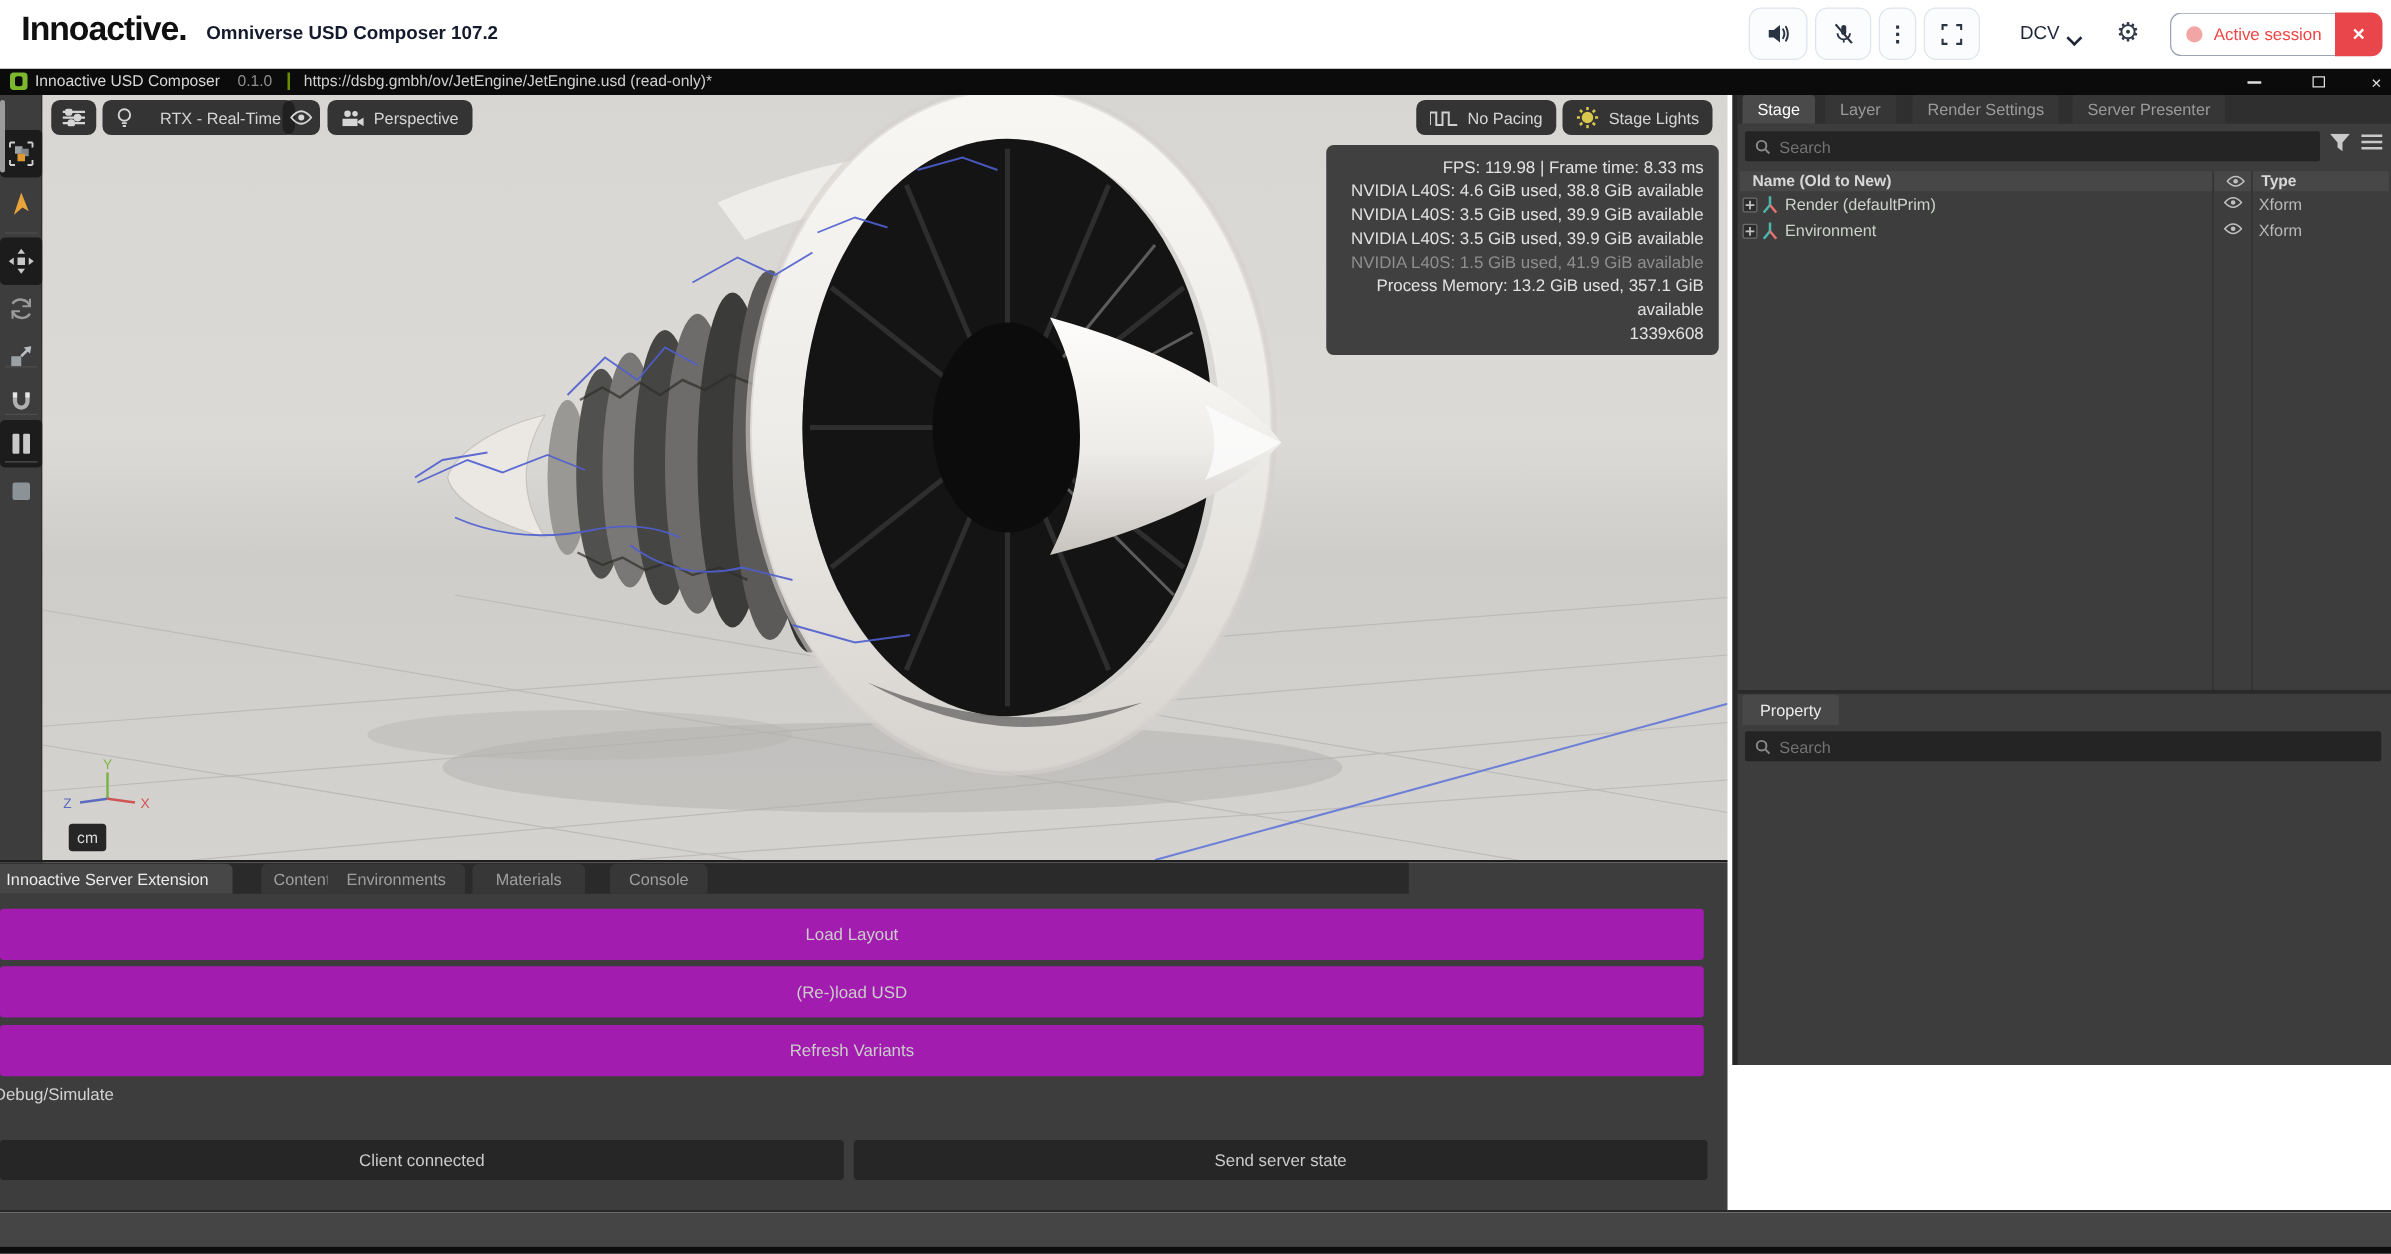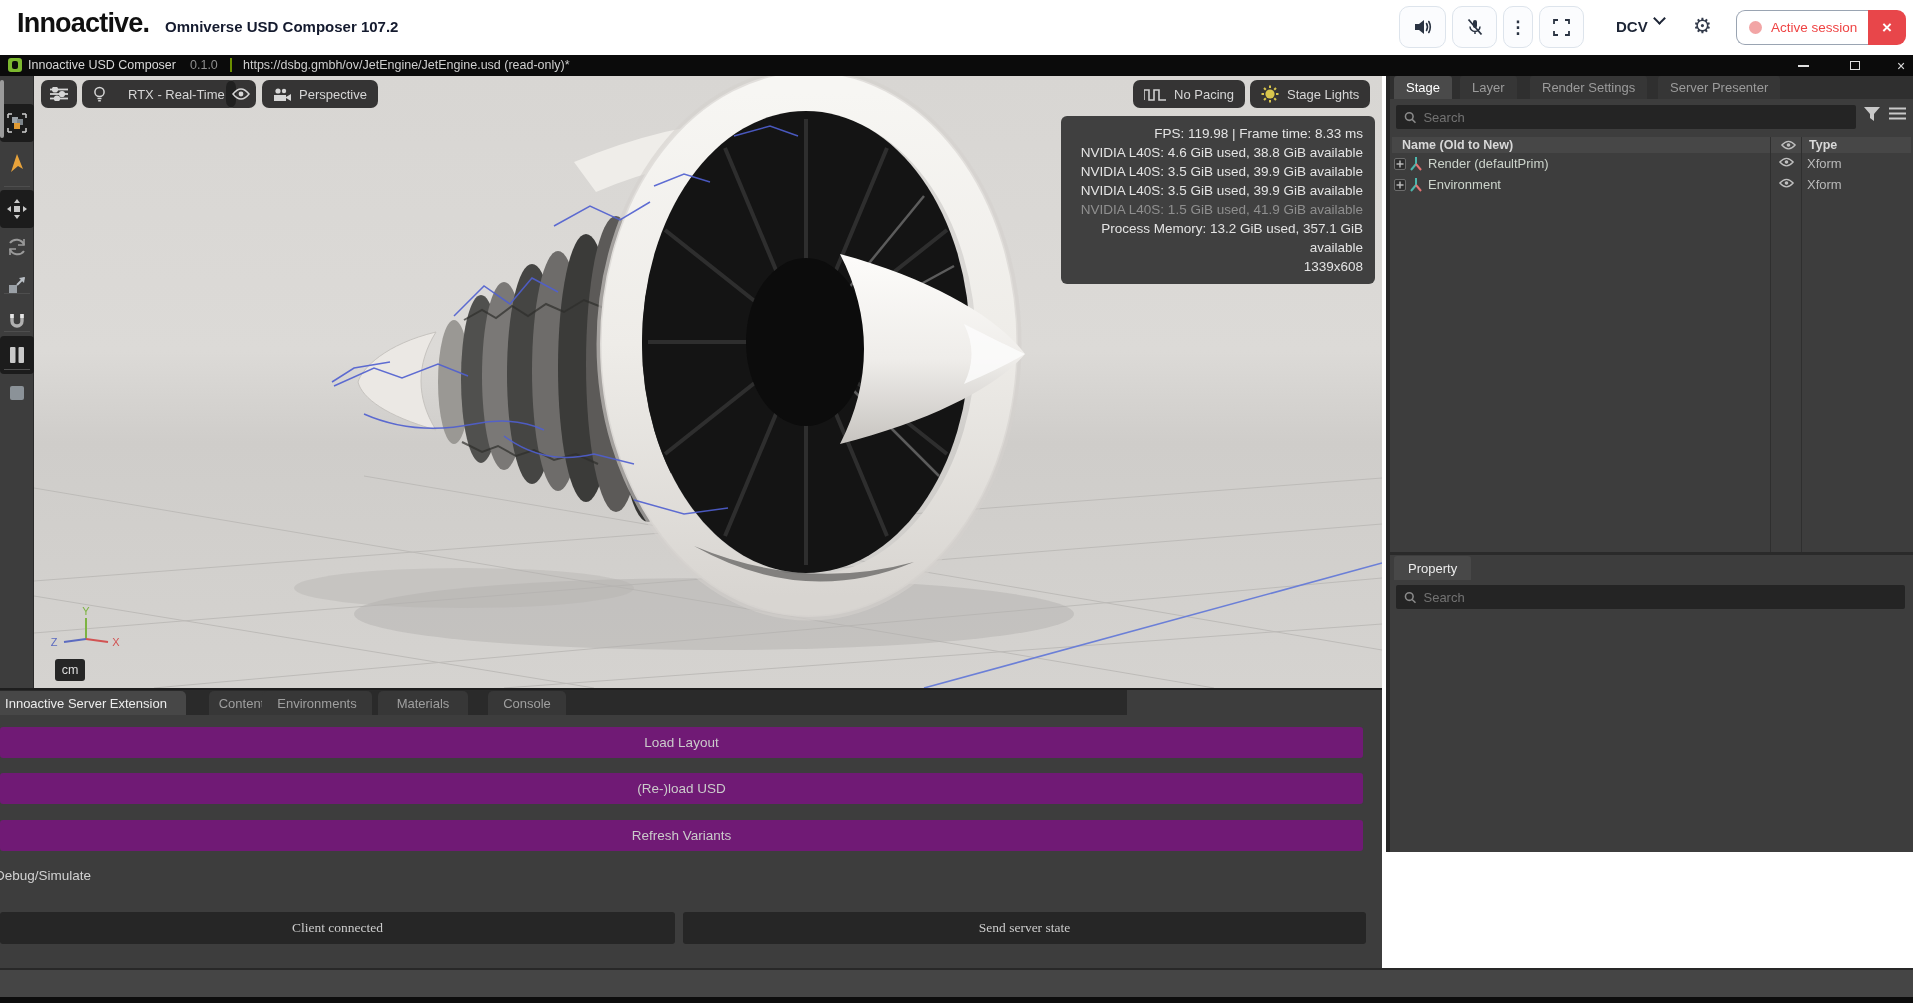--- a/index.html
+++ b/index.html
@@ -9,21 +9,21 @@
   
   #topbar { position:absolute; left:0; top:0; width:1913px; height:55px; background:#ffffff; }
   #logo { position:absolute; left:17px; top:8px; font-size:27px; font-weight:800; letter-spacing:-0.8px; color:#101010; }
   #app-title { position:absolute; left:165px; top:18px; font-size:15px; font-weight:700; color:#141a2e; }
   .tb-btn { position:absolute; top:6px; height:42px; background:#fbfcfe; border:1px solid #dde4ec; border-radius:10px;
     display:flex; align-items:center; justify-content:center; color:#2a3342; }
   #btn-speaker { left:1399px; width:47px; }
   #btn-mic { left:1452px; width:45px; }
   #btn-kebab { left:1503px; width:30px; font-size:17px; font-weight:700; }
   #btn-fullscreen { left:1539px; width:45px; }
-  #dcv { position:absolute; left:1616px; top:18px; font-size:15px; font-weight:700; color:#1d2536; display:flex; align-items:flex-start; gap:7px; }
+  #dcv { position:absolute; left:1616px; top:18px; font-size:15px; font-weight:400; color:#1d2536; display:flex; align-items:flex-end; gap:7px; }
   .chev { width:9px; height:9px; border-right:2px solid #1d2536; border-bottom:2px solid #1d2536; transform:rotate(45deg); margin-top:-4px; }
   #gear { position:absolute; left:1693px; top:14px; font-size:21px; color:#333b4b; }
   #session-pill { position:absolute; left:1736px; top:10px; width:132px; height:35px; background:#fff;
     border:1px solid #9aa4b2; border-right:none; border-radius:9px 0 0 9px; display:flex; align-items:center; gap:9px; padding-left:12px; }
   #session-dot { width:13px; height:13px; border-radius:50%; background:#f2a5a5; }
   #session-label { font-size:13.5px; color:#ef4444; font-weight:500; }
   #session-close { position:absolute; left:1868px; top:10px; width:38px; height:35px; background:#e8464a; border-radius:0 9px 9px 0;
     color:#fff; font-size:17px; font-weight:700; display:flex; align-items:center; justify-content:center; }
 
   
@@ -64,25 +64,25 @@
   #unit-badge { position:absolute; left:21px; top:583px; width:30px; height:22px; background:#262626; border-radius:3px;
     color:#dcdcdc; font-size:12.5px; display:flex; align-items:center; justify-content:center; }
 
   
   #vp-bottom-line { position:absolute; left:0; top:688px; width:1382px; height:2px; background:#1e1e1e; }
   #bottom-panel { position:absolute; left:0; top:690px; width:1382px; height:278px; background:#3d3d3d; overflow:hidden; }
   #bottom-tabstrip { position:absolute; left:0; top:0; width:1127px; height:25px; background:#2a2a2a; }
   .btab { position:absolute; top:1px; height:24px; border-radius:5px 5px 0 0; background:#373737; color:#9f9f9f;
     font-size:13px; display:flex; align-items:center; justify-content:center; padding:0 14px; }
   .btab.active { background:#474747; color:#ececec; }
-  .bp-btn { position:absolute; left:0; width:1363px; height:31px; background:#701a75; border-radius:3px; color:#cbcbcb;
+  .bp-btn { position:absolute; left:0; width:1363px; height:41px; background:#a21caf; border-radius:3px; color:#cbcbcb;
     font-size:13.5px; display:flex; align-items:center; justify-content:center; }
   #bp-section { position:absolute; left:-5px; top:873px; font-size:13.5px; color:#d2d2d2; }
   .bp-footer { position:absolute; top:222px; height:32px; background:#262626; border-radius:3px; color:#cbcbcb;
-    font-size:13.5px; display:flex; align-items:center; justify-content:center;font-family:Liberation Serif, serif; }
+    font-size:13.5px; display:flex; align-items:center; justify-content:center; }
 
   
   #right-panel { position:absolute; left:1386px; top:76px; width:527px; height:776px; background:#3d3d3d; border-left:4px solid #262626; }
   #rp-tabstrip { position:absolute; left:0; top:0; width:527px; height:23px; background:#2f2f2f; }
   .rtab { position:absolute; top:0; height:23px; background:#363636; color:#9b9b9b; font-size:13px;
     display:flex; align-items:center; padding:0 12px; border-radius:3px 3px 0 0; }
   .rtab.active { background:#4a4a4a; color:#ffffff; }
   .search-box { position:absolute; background:#242424; border-radius:2px; display:flex; align-items:center; gap:7px; padding:0 8px; }
   .search-box input { background:transparent; border:none; outline:none; color:#cfcfcf; font-size:13px; width:100%;
     font-family:"Liberation Sans", sans-serif; }

